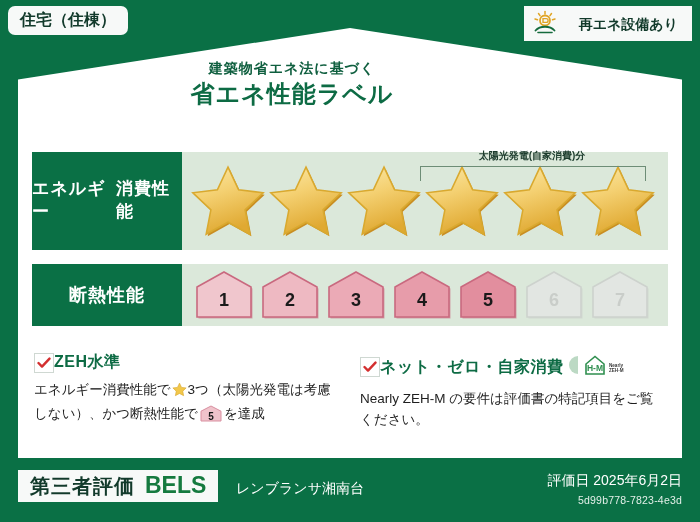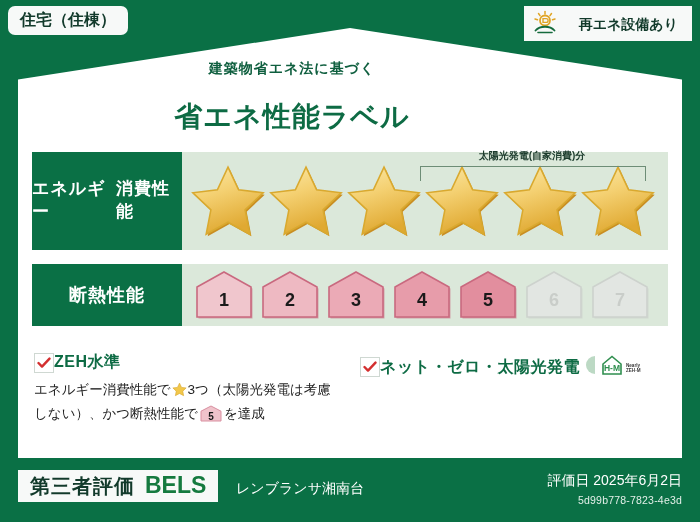--- a/index.html
+++ b/index.html
@@ -36,21 +36,21 @@
   
   #white-panel{
     position:absolute;left:18px;top:28px;width:664px;height:430px;
     background:#ffffff;
     -webkit-clip-path:polygon(0% 12.0%, 50.0% 0%, 100% 12.0%, 100% 100%, 0% 100%);
     clip-path:polygon(0% 12.0%, 50.0% 0%, 100% 12.0%, 100% 100%, 0% 100%);
   }
 
   #title-block{position:absolute;left:0;top:60px;width:584px;text-align:center;}
   #subtitle{font-size:14px;font-weight:bold;color:#0f5f3f;letter-spacing:1px;}
-  #main-title{font-size:28px;font-weight:bold;color:#0d6b44;letter-spacing:1px;margin-top:20px;}
+  #main-title{font-size:24px;font-weight:bold;color:#0d6b44;letter-spacing:1px;margin-top:0;}
 
   
   .metric-row{position:absolute;left:32px;width:636px;display:flex;}
   .metric-label{
     background:#0a7045;color:#fff;
     display:flex;flex-direction:row;align-items:center;justify-content:center;
     font-weight:bold;font-size:17px;line-height:1.35;letter-spacing:1px;
     flex:0 0 auto;
   }
   .metric-body{background:#dbe8da;flex:1 1 auto;position:relative;}
@@ -308,31 +308,32 @@
   </div>
 </div>
 
 <div class="info-col" id="info-right">
   <div class="info-head">
     <span class="chk">
       <svg width="14" height="12" viewBox="0 0 14 12">
           <path d="M1.5 6 L5 9.6 L12.5 1.6" fill="none" stroke="#d32f2f" stroke-width="2.4" stroke-linecap="round" stroke-linejoin="round"></path>
         </svg>
     </span>
-    <span class="info-title">ネット・ゼロ・太陽光発電</span>
+    <span class="info-title">ネット・ゼロ・自家消費</span>
     <span id="zehm-logo">
       <svg width="60" height="26" viewBox="0 0 60 26">
         <path d="M2 13 a9 9 0 0 1 9 -9 v18 a9 9 0 0 1 -9 -9 z" fill="#bcd9c4"></path>
         <path d="M19 12 L28 4.5 L37 12 L37 22 L19 22 Z" fill="none" stroke="#2f8f4f" stroke-width="1.6"></path>
         <text x="28" y="19" font-size="8.5" font-weight="bold" fill="#2f8f4f" text-anchor="middle" font-family="Liberation Sans, sans-serif">H-M</text>
         <text x="42" y="15" font-size="4.6" font-weight="bold" fill="#3a3a3a" font-family="Liberation Sans, sans-serif">Nearly</text>
         <text x="42" y="20" font-size="4.6" font-weight="bold" fill="#3a3a3a" font-family="Liberation Sans, sans-serif">ZEH-M</text>
       </svg>
     </span>
   </div>
+  <div class="info-body">Nearly ZEH-M の要件は評価書の特記項目をご覧ください。</div>
 </div>
 
 <div id="footer">
   <div id="bels-box">
     <span id="bels-jp">第三者評価</span>
     <span id="bels-en">BELS</span>
   </div>
   <div id="building-name">レンブランサ湘南台</div>
   <div id="eval-date">評価日 2025年6月2日</div>
   <div id="eval-id">5d99b778-7823-4e3d</div>

